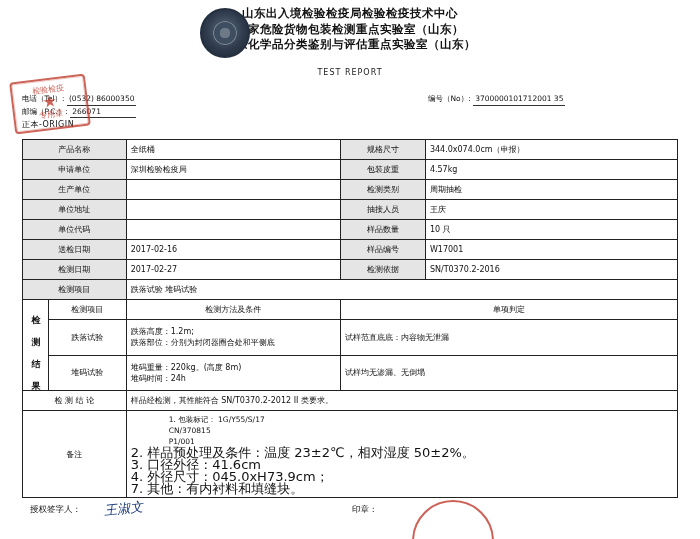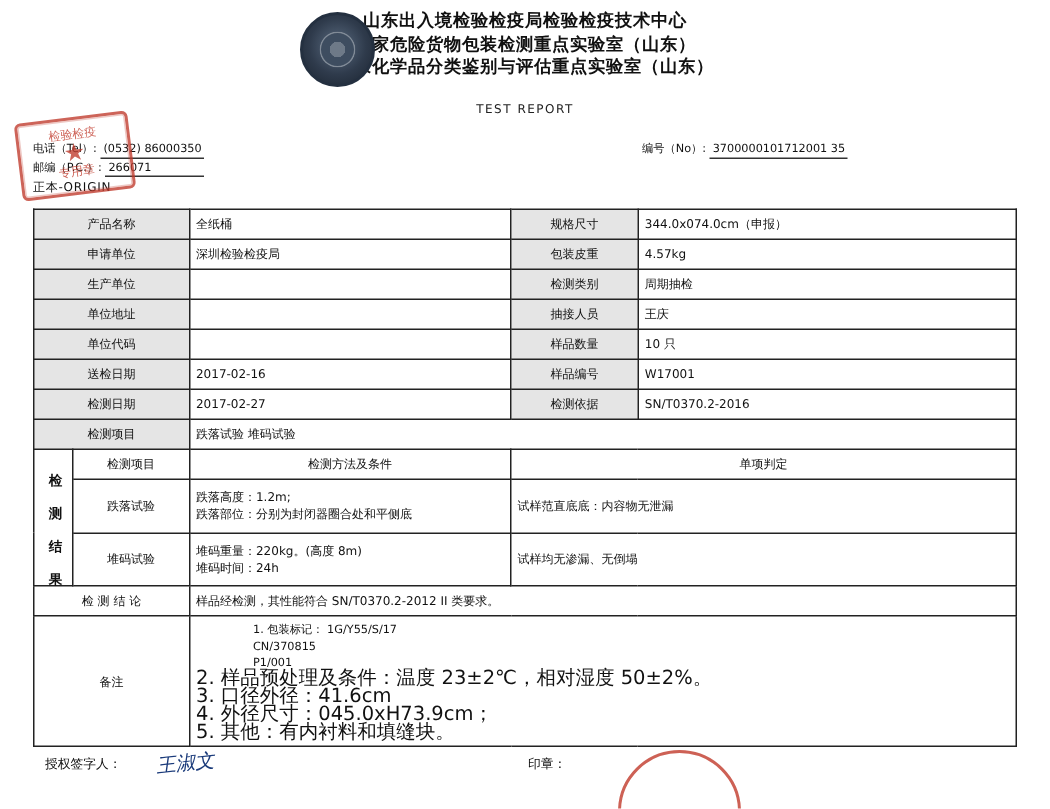--- a/index.html
+++ b/index.html
@@ -215,21 +215,21 @@
         <td class="c" colspan="2" style="height:74px">
           <span>备注</span>
         </td>
         <td colspan="3" style="vertical-align:top;padding-top:3px">
           <div class="mark-block">1. 包装标记：  1G/Y55/S/17</div>
           <div class="mark-block">CN/370815</div>
           <div class="mark-block">P1/001</div>
           <div class="remark-list">2. 样品预处理及条件：温度 23±2℃，相对湿度 50±2%。</div>
           <div class="remark-list">3. 口径外径：41.6cm</div>
           <div class="remark-list">4. 外径尺寸：045.0xH73.9cm；</div>
-          <div class="remark-list">5. 其他：有内衬料和填缝块。</div>
+          <div class="remark-list">7. 其他：有内衬料和填缝块。</div>
         </td>
       </tr>
     </tbody>
   </table>
 
   <div class="sig">
     <span class="s1">授权签字人：</span>
     <span class="handsign">王淑文</span>
 
     <span class="seal-label">印章：</span>

